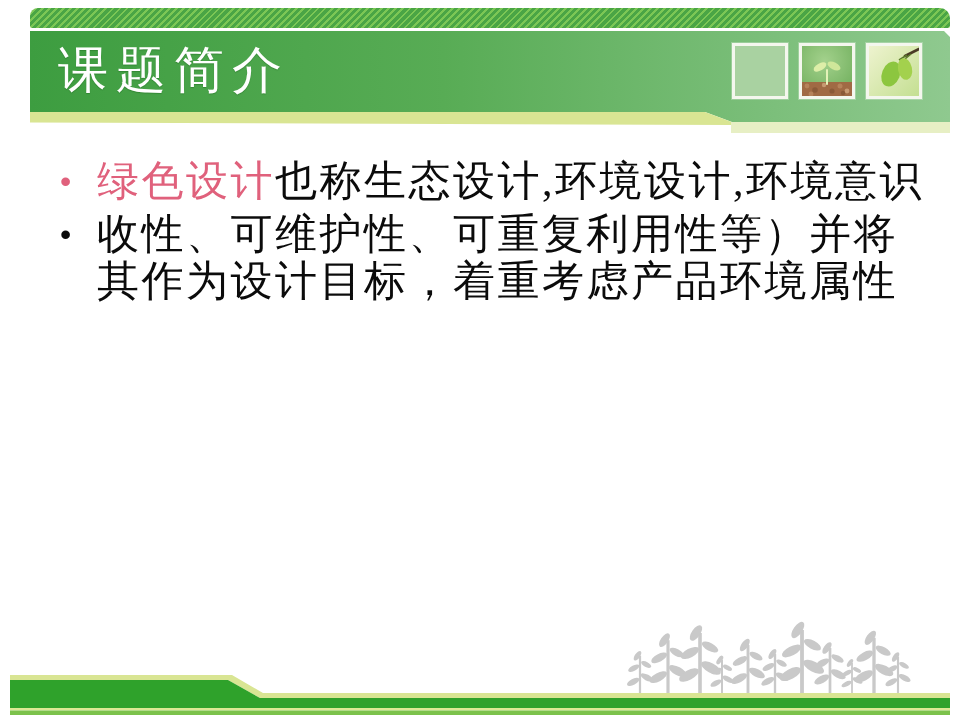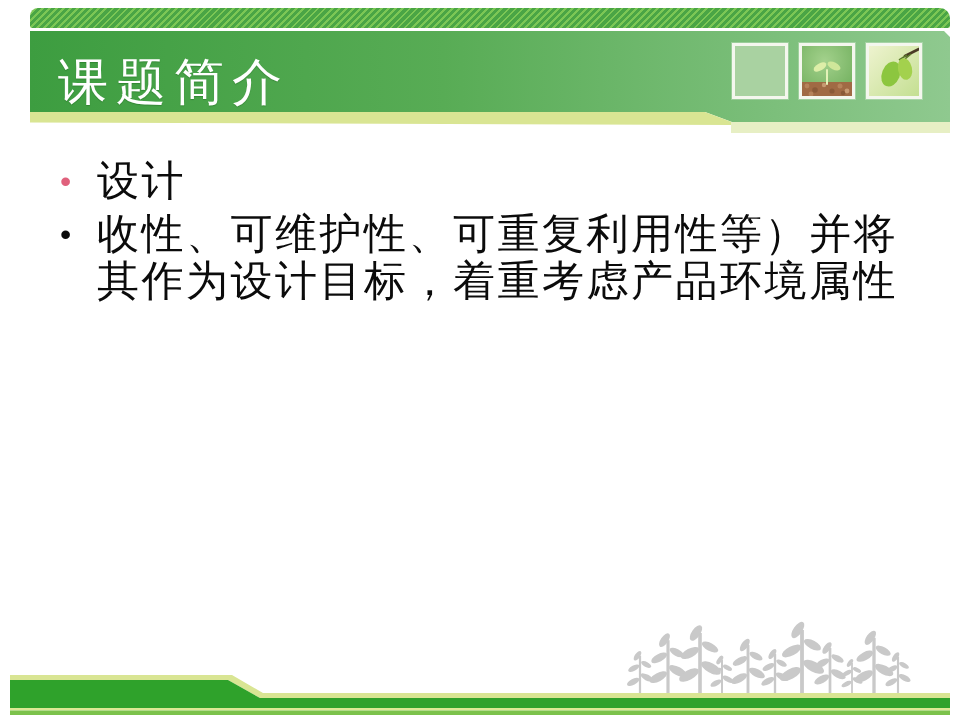--- a/index.html
+++ b/index.html
@@ -11,21 +11,20 @@
   .stripe-band{
     position:absolute;left:30px;top:8px;width:920px;height:20px;
     background:repeating-linear-gradient(135deg,#4aa545 0px,#4aa545 3px,#7cc755 3px,#7cc755 5px);
     border-radius:8px 10px 2px 2px;
   }
   .header-svg{position:absolute;left:0;top:0;}
   .slide-title{
     position:absolute;left:58px;top:40px;height:60px;line-height:60px;
     font-size:50px;letter-spacing:8px;color:#ffffff;white-space:nowrap;
     text-shadow:0 1px 1px rgba(0,60,0,.25);
-    margin-top:12px;
   }
   .thumbs{position:absolute;left:732px;top:43px;display:flex;gap:11px;}
   .thumb{
     width:50px;height:50px;border:3px solid #f4f7ee;overflow:hidden;
     box-shadow:0 0 0 1px rgba(255,255,255,.25);
   }
   .thumb svg{display:block;}
   .thumb-plain{background:#a9d2a1;}
   
   .content{position:absolute;left:58px;top:158px;width:870px;color:#0b0b0b;}
@@ -105,21 +104,21 @@
         <ellipse cx="22" cy="28" rx="9" ry="13" fill="#8cc63f" transform="rotate(22 22 28)"></ellipse>
         <ellipse cx="36" cy="23" rx="7" ry="11" fill="#a3d14d" transform="rotate(-12 36 23)"></ellipse>
       </svg>
     </div>
   </div>
 
   <div class="content">
     <div class="bullet">
       <span class="dot dot-pink">•</span>
       <div class="lines">
-        <div>设计</div>
+        <div><span class="hl">绿色设计</span><span>也称生态设计,环境设计,环境意识</span></div>
       </div>
     </div>
     <div class="bullet">
       <span class="dot dot-black">•</span>
       <div class="lines">
         <div>收性、可维护性、可重复利用性等）并将</div>
         <div>其作为设计目标，着重考虑产品环境属性</div>
       </div>
     </div>
   </div>

